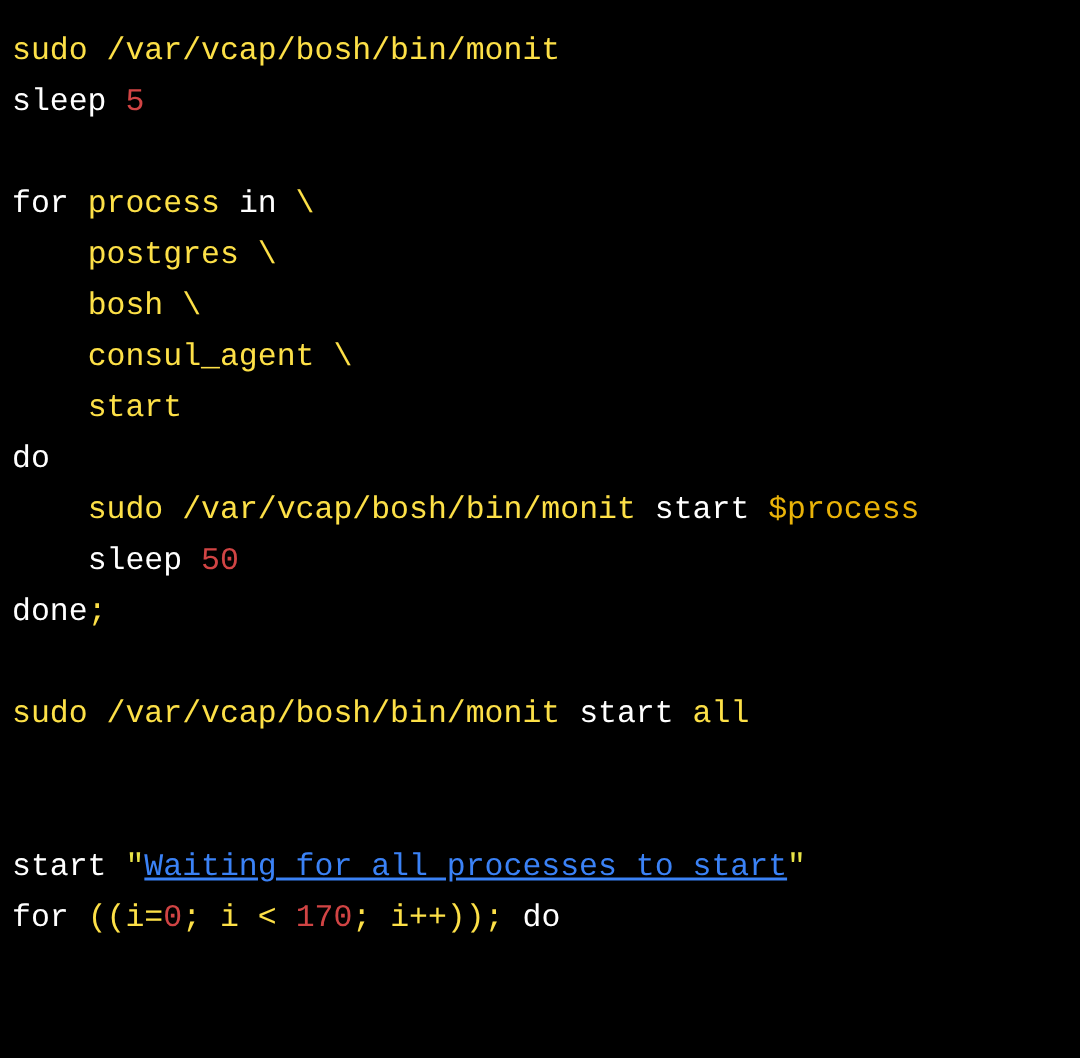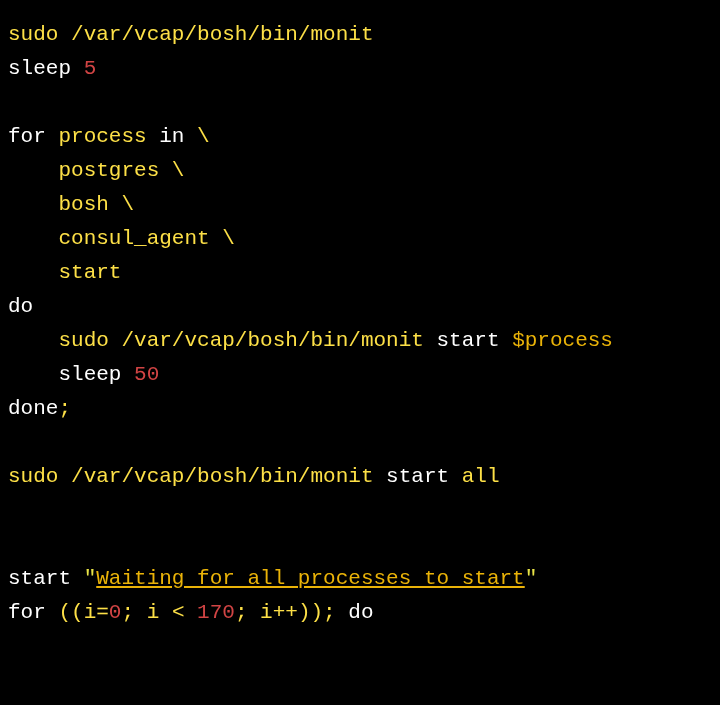--- a/index.html
+++ b/index.html
@@ -18,21 +18,21 @@
       padding: 18px 8px;
     }
     pre {
       font-family: inherit;
       white-space: pre;
     }
     .kw { color: #ffffff; }        
     .cmd { color: #fde047; }       
     .num { color: #d14444; }       
     .var { color: #eab308; }       
-    .str { color: #eab308; text-decoration: underline; }     
+    .str { color: #3b82f6; text-decoration: underline; }     
     .quote { color: #e8e347; }     
   </style>
 </head>
 <body>
 
 <pre><span><span class="cmd">sudo</span> <span class="cmd">/var/vcap/bosh/bin/monit</span></span>
 <span><span class="kw">sleep</span> <span class="num">5</span></span>
 
 <span><span class="kw">for</span> <span class="cmd">process</span> <span class="kw">in</span> <span class="cmd">\</span></span>
 <span>    <span class="cmd">postgres</span> <span class="cmd">\</span></span>

